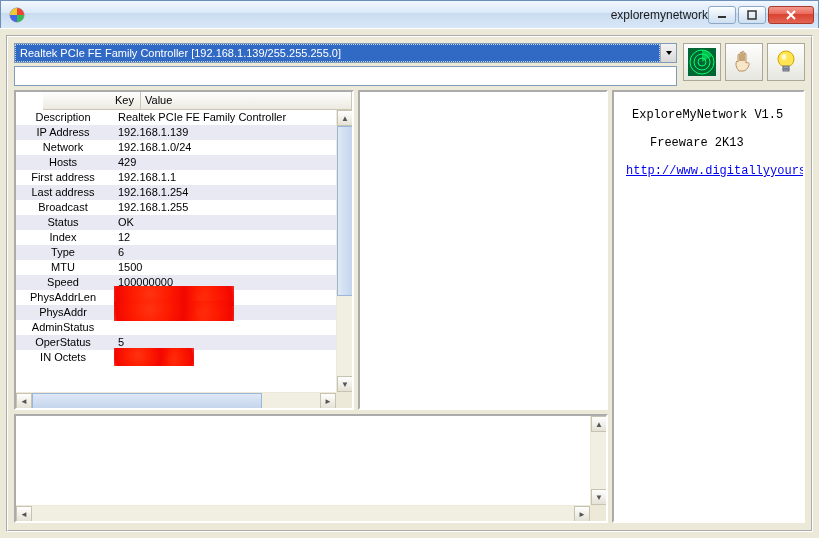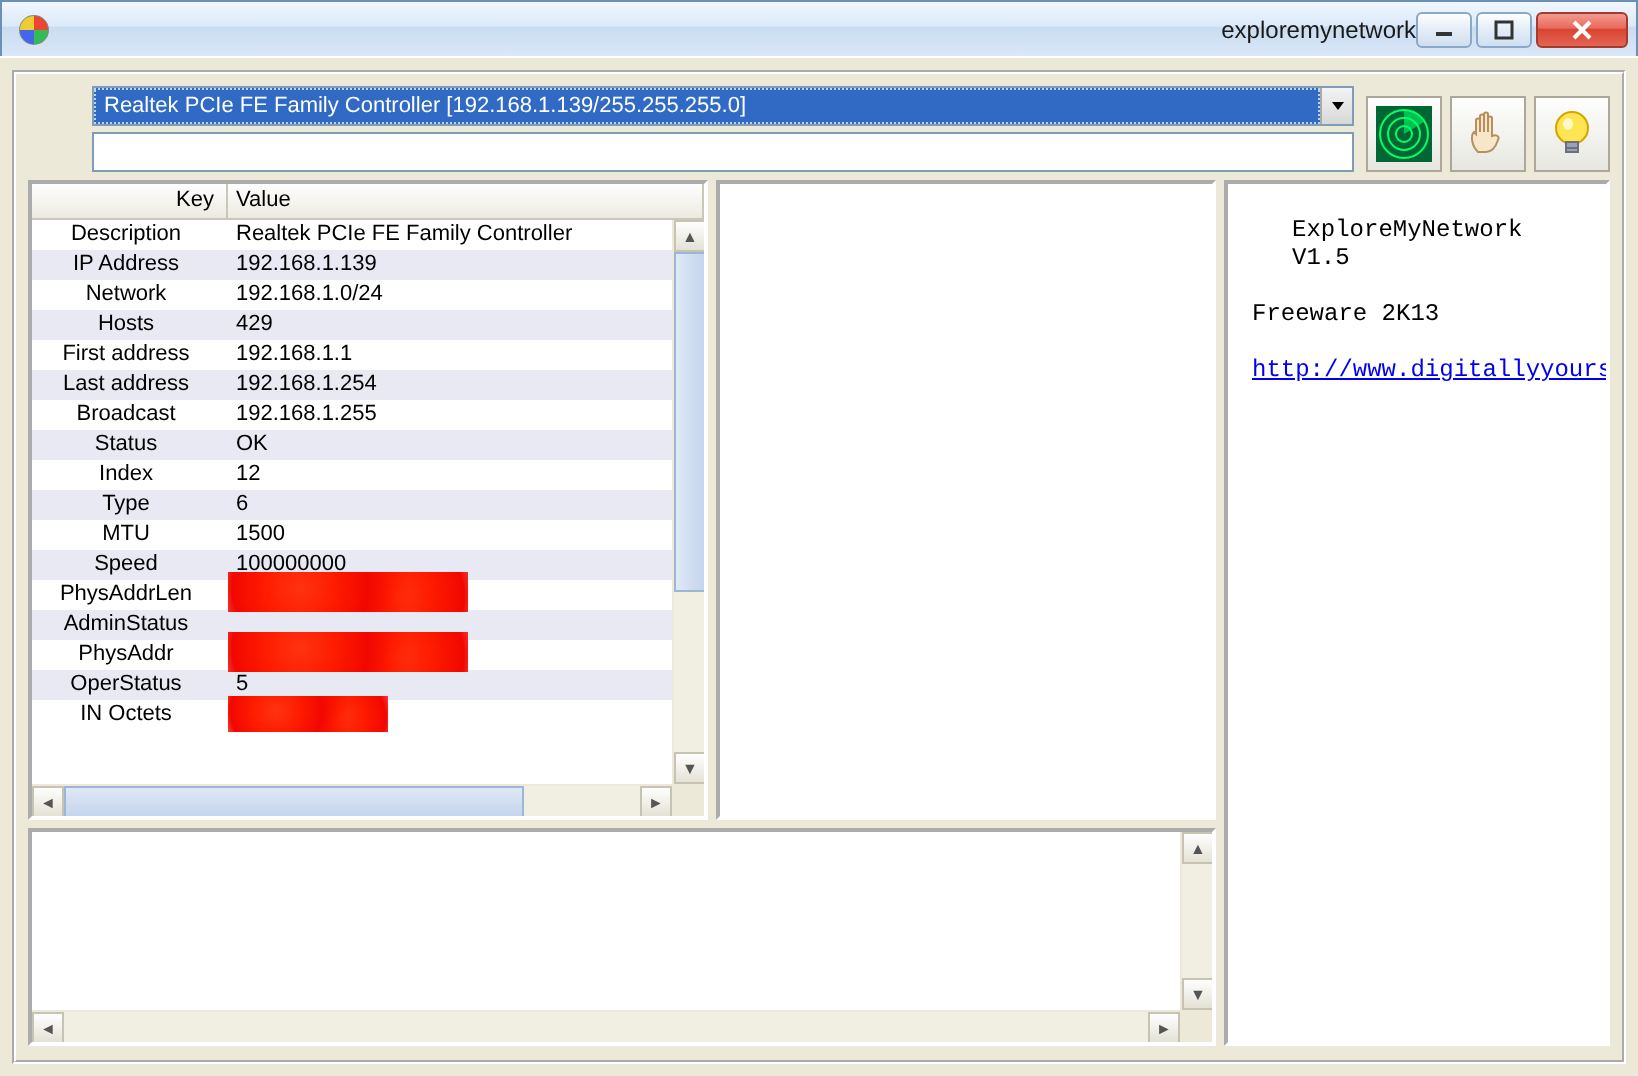--- a/index.html
+++ b/index.html
@@ -54,21 +54,21 @@
     border-top: 1px solid #fff;
   }
   .content-frame {
     border: 2px groove #fff;
     background: #ece9d8;
     height: 100%;
     padding: 6px;
   }
 
   
-  .top-row { display: flex; align-items: flex-end; gap: 6px; margin-bottom: 4px; margin-left: 32px; }
+  .top-row { display: flex; align-items: flex-start; gap: 6px; margin-bottom: 4px; }
   .left-inputs { flex: 1; }
   .combo {
     width: 100%;
     height: 20px;
     display: flex;
     border: 1px solid #7f9db9;
   }
   .combo-text {
     flex: 1;
     background: #316ac5;
@@ -119,20 +119,21 @@
   .panel.right { grid-column: 3; grid-row: 1 / span 2; }
   .panel.bottom{ grid-column: 1 / span 2; grid-row: 2; }
 
   
   .prop-headers {
     display: flex;
     height: 18px;
     background: linear-gradient(180deg, #fefefe, #eceae0);
     border-bottom: 1px solid #cbc7b8;
     font-size: 11px;
+    margin-left: 27px;
   }
   .prop-headers .col {
     border-right: 1px solid #cbc7b8;
     padding: 2px 6px 0 0;
   }
   .prop-headers .col.key { width: 98px; text-align: right; }
   .prop-headers .col.val { flex: 1; text-align: left; padding-left:4px;}
   .prop-body {
     position: absolute;
     top: 18px; left: 0; right: 16px; bottom: 16px;
@@ -196,22 +197,22 @@
     background: #ece9d8;
   }
 
   
   .info-content {
     padding: 16px 12px;
     font-family: "Courier New", monospace;
     font-size: 12px;
     color: #000;
   }
-  .info-content .l1 { margin-bottom: 14px; margin-left: 20px;}
-  .info-content .l2 { margin-bottom: 14px; }
+  .info-content .l1 { margin-bottom: 14px; margin-left: 6px;}
+  .info-content .l2 { margin-bottom: 14px; margin-left: 24px;}
   .info-content a { color: #0000ee; text-decoration: underline; }
 
   
   .panel.bottom .vscroll { top:0; bottom:16px;}
   .panel.bottom .hscroll { right:16px; }
 
 </style>
 </head>
 <body>
 
@@ -343,28 +344,28 @@
               <div class="k">Speed</div>
               <div class="v">100000000</div>
             </div>
             <div class="prop-row">
               <div class="k">PhysAddrLen</div>
               <div class="v">
                 <span class="redacted"></span>
               </div>
             </div>
             <div class="prop-row">
-              <div class="k">AdminStatus</div>
-              <div class="v"></div>
-            </div>
-            <div class="prop-row">
               <div class="k">PhysAddr</div>
               <div class="v">
                 <span class="redacted"></span>
               </div>
+            </div>
+            <div class="prop-row">
+              <div class="k">AdminStatus</div>
+              <div class="v"></div>
             </div>
             <div class="prop-row">
               <div class="k">OperStatus</div>
               <div class="v">5</div>
             </div>
             <div class="prop-row">
               <div class="k">IN Octets</div>
               <div class="v">
                 <span class="redacted small"></span>
               </div>

